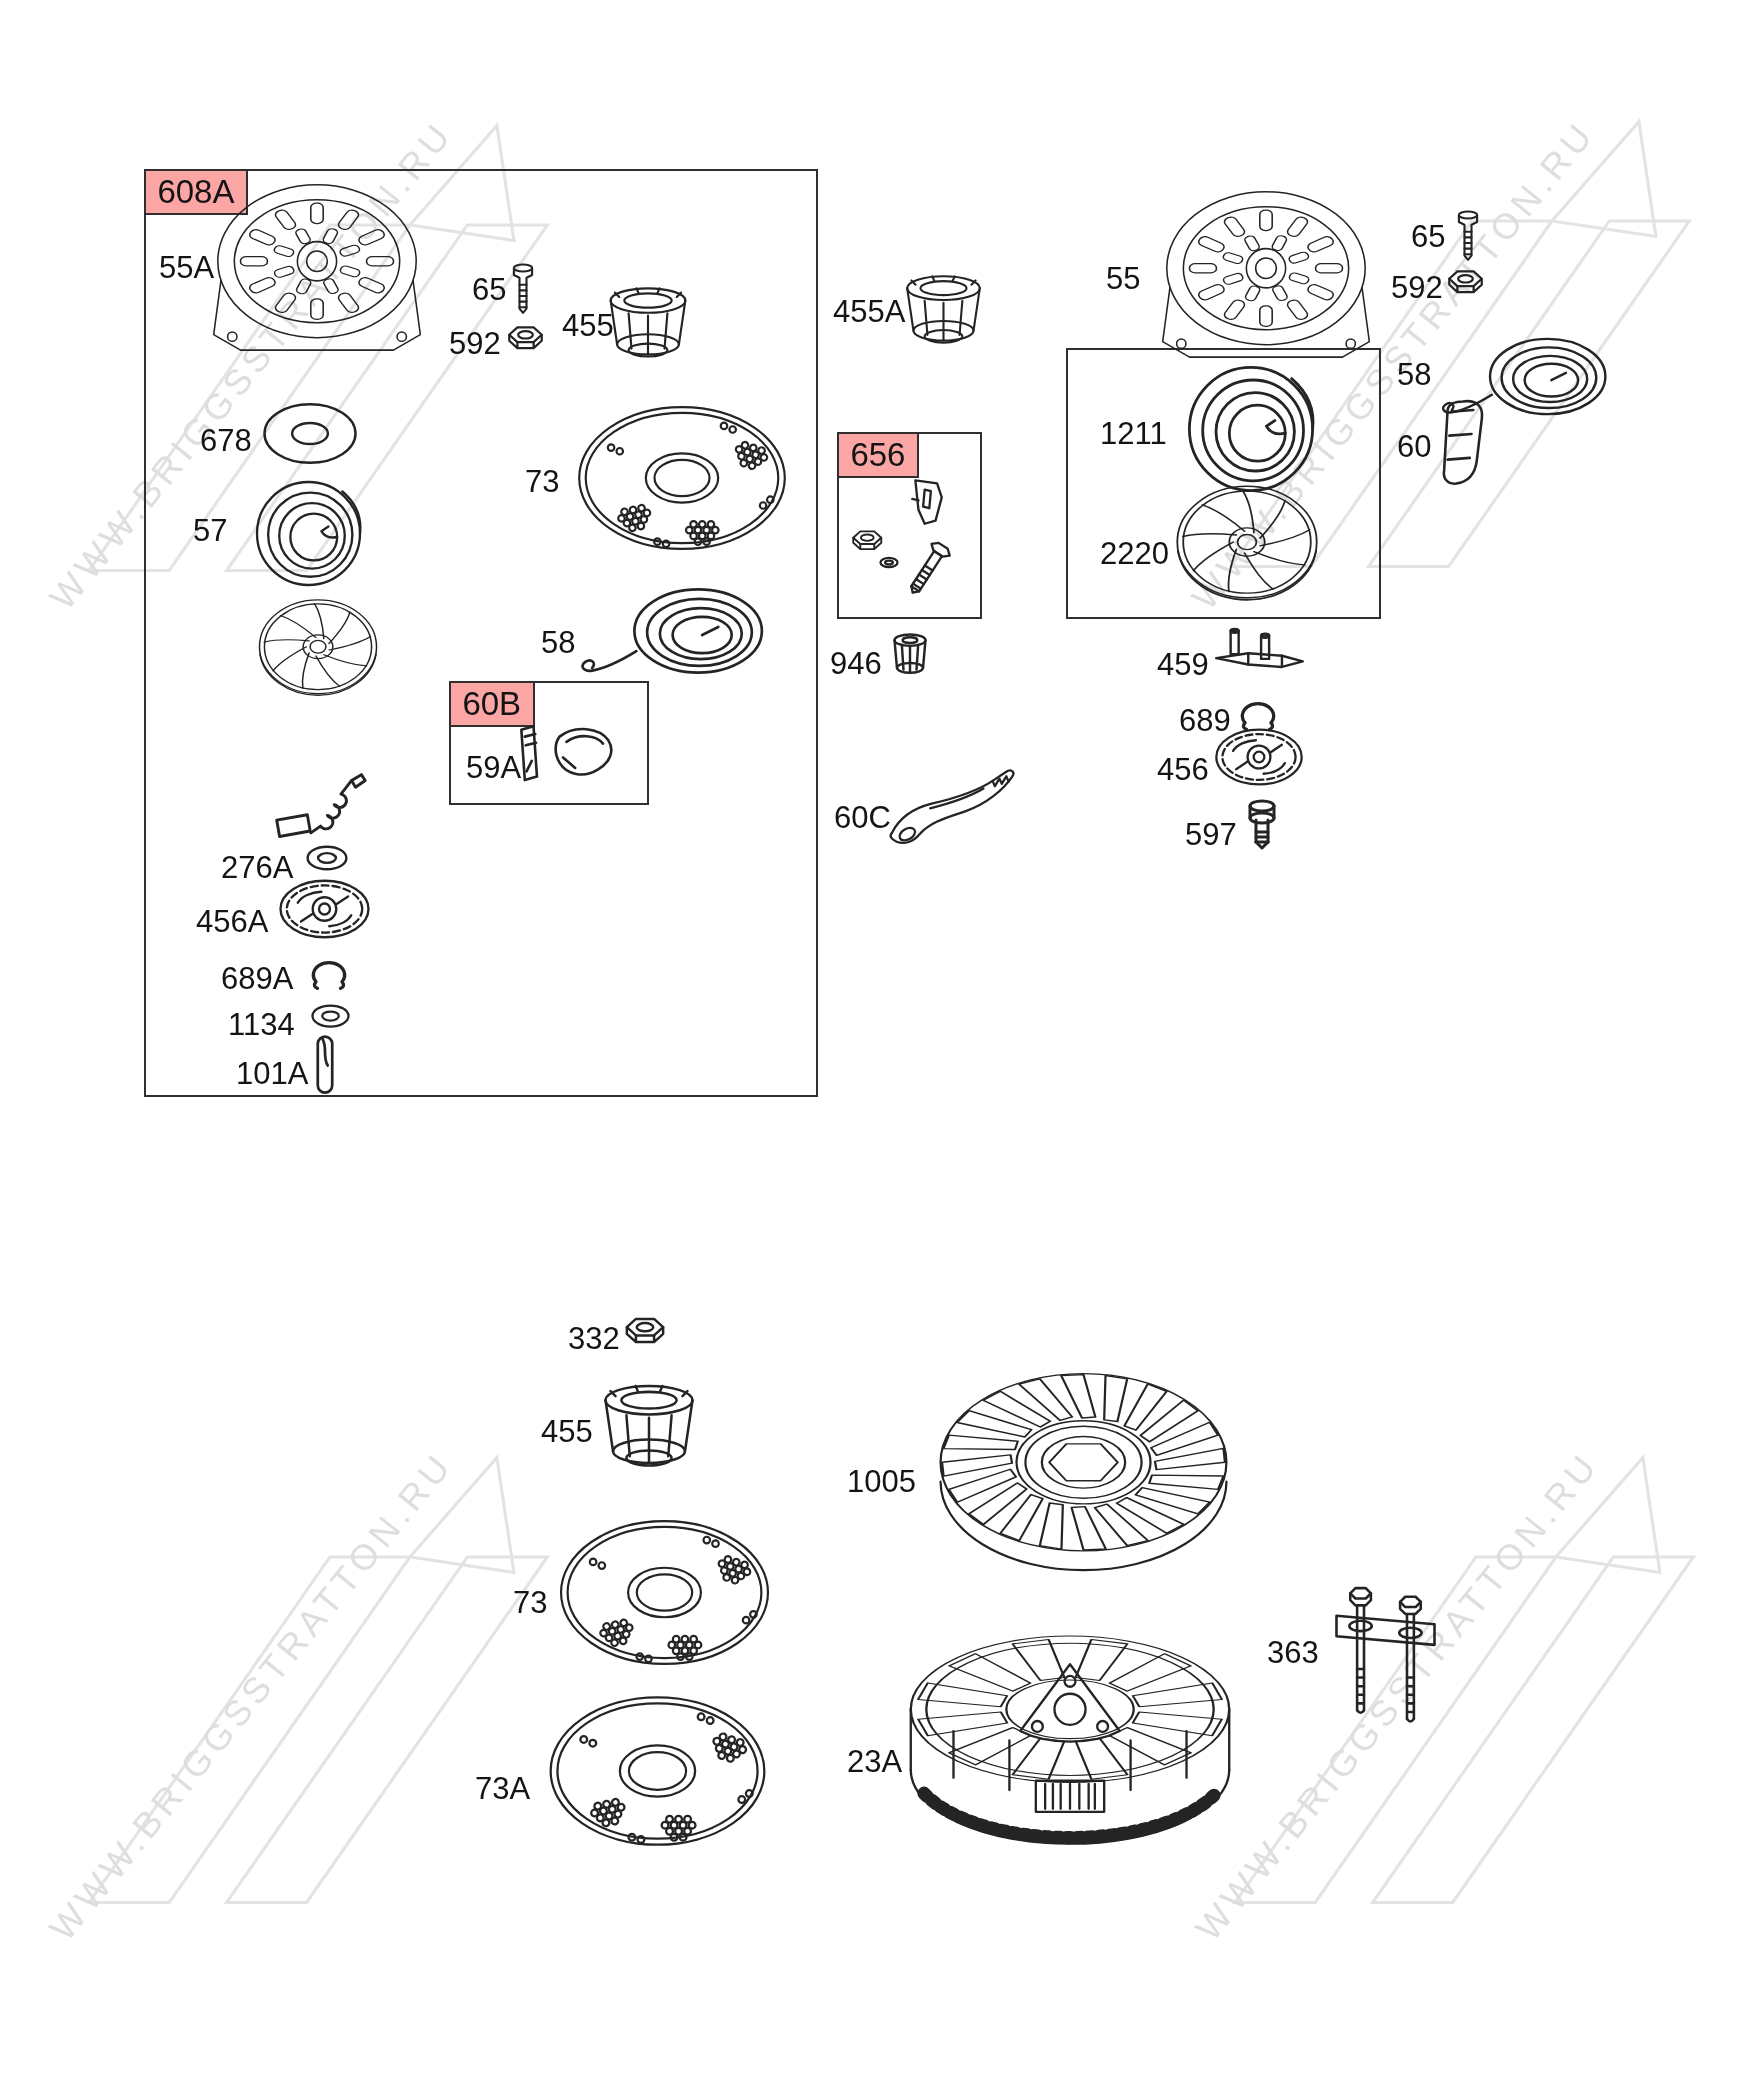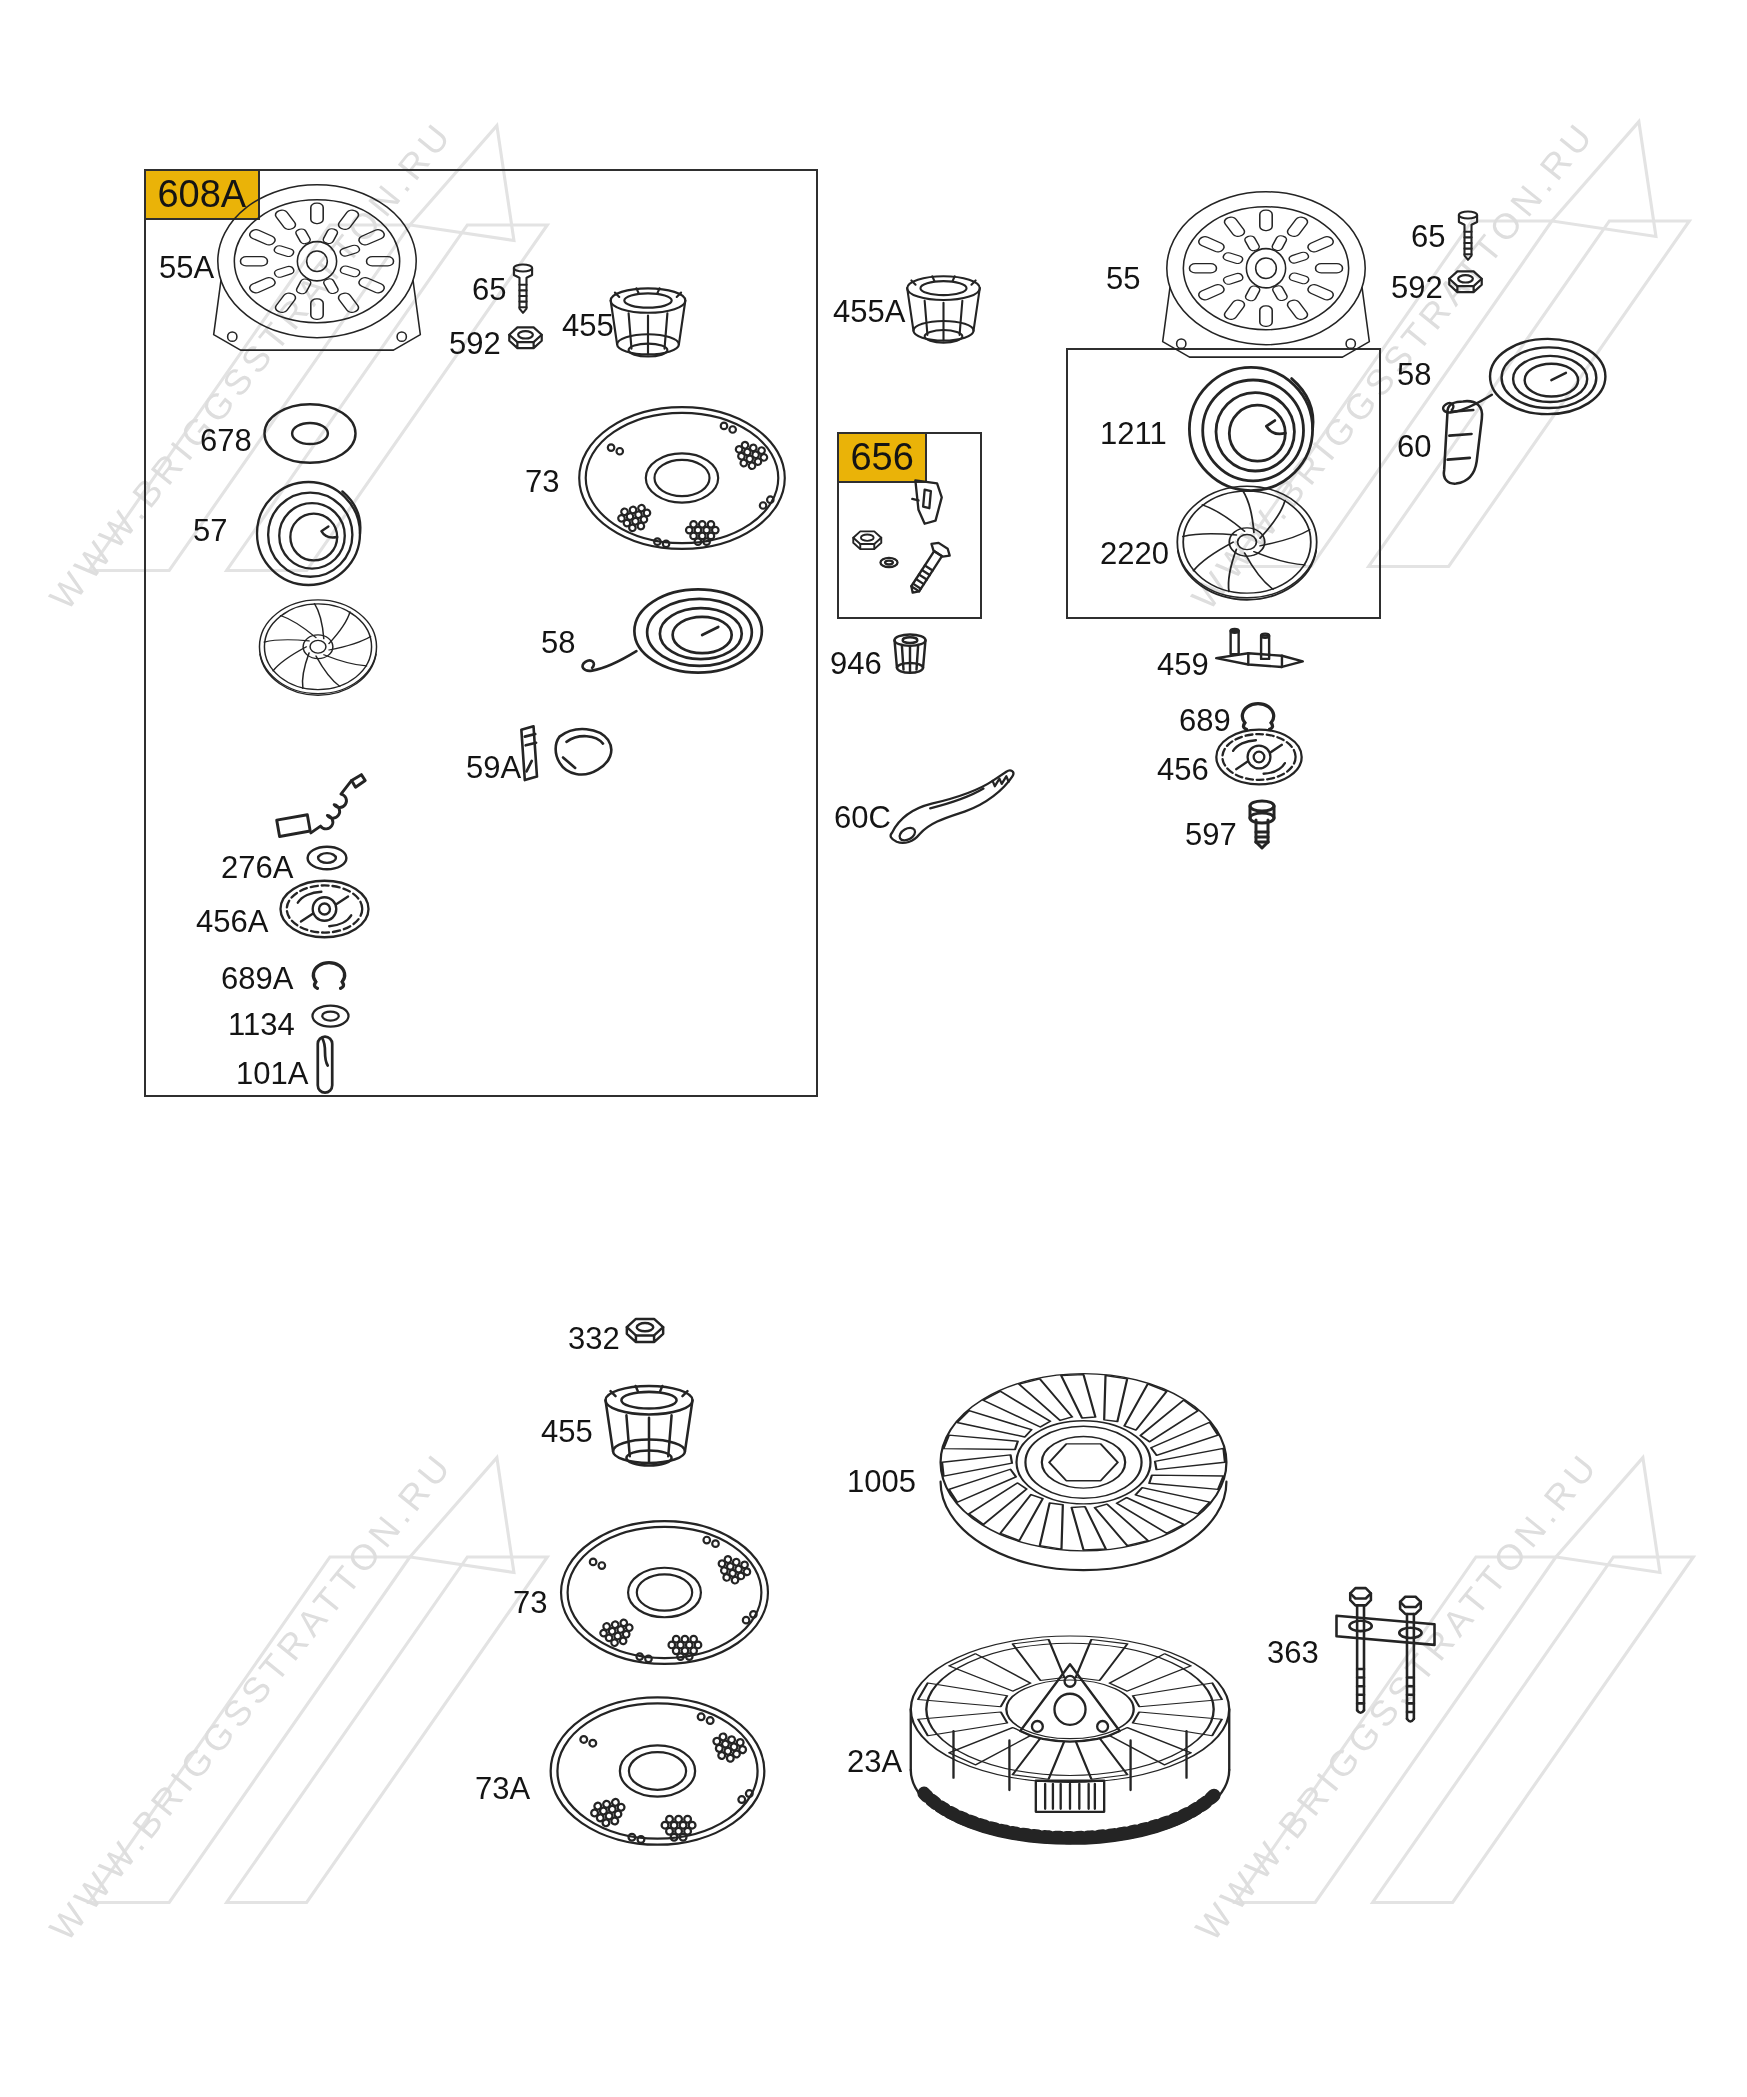--- a/index.html
+++ b/index.html
@@ -1,20 +1,20 @@
 <!DOCTYPE html>
 <html style="font-size:12.4px"><head>
 <meta charset="utf-8">
 <style>
   html,body{margin:0;padding:0;background:#fff}
   .page{position:relative;width:1748px;height:2097px;background:#fff;
         font-family:"Liberation Sans","DejaVu Sans",sans-serif;overflow:hidden}
   .gbox{position:absolute;border:2.3px solid #2f2f2f}
-  .box-tag{position:absolute;left:-2.3px;top:-2.3px;background:#eab308;border:2.3px solid #2f2f2f;
-           padding:3.9px 11.7px;font-size:38px;line-height:1.05;color:#141414}
+  .box-tag{position:absolute;left:-2.3px;top:-2.3px;background:#fca5a5;border:2.3px solid #2f2f2f;
+           padding:3.9px 11.7px;font-size:33px;line-height:1.05;color:#141414}
   .plabel{position:absolute;font-size:31px;color:#141414;white-space:nowrap}
   .part{position:absolute;fill:none;stroke:#242424;stroke-width:3;
         stroke-linecap:round;stroke-linejoin:round}
   svg{overflow:visible}
   .wm{position:absolute}
   .wm-text{position:absolute;color:#dedede;font-size:36px;letter-spacing:5.4px;white-space:nowrap;
            transform:rotate(-51deg);transform-origin:0 100%;
            font-family:"Liberation Sans","DejaVu Sans",sans-serif}
 </style>
 </head>
@@ -309,20 +309,23 @@
       <path d="M -56 -44 L 58 -34 L 58 -10 L -56 -20 Z"></path>
       <ellipse cx="-28" cy="-32" rx="13" ry="6"></ellipse>
       <ellipse cx="30" cy="-24" rx="13" ry="6"></ellipse>
     </g>
   </defs>
   </svg>
 
   <div class="gbox" style="left:144px;top:169px;width:670px;height:924px">
     <div class="box-tag">608A</div>
   </div>
+  <div class="gbox" style="left:449px;top:681px;width:196px;height:120px">
+    <div class="box-tag">60B</div>
+  </div>
   <div class="gbox" style="left:837px;top:432px;width:141px;height:183px">
     <div class="box-tag">656</div>
   </div>
   <div class="gbox" style="left:1066px;top:348px;width:311px;height:267px"></div>
 
   <svg class="part" style="left:208px;top:176px" width="218" height="186" viewBox="-210 -165 420 360">
       <use href="#d-housing"></use>
     </svg>
   <svg class="part" style="left:509px;top:261px" width="28" height="56" viewBox="-20 -40 40 80">
       <use href="#d-screw"></use>

